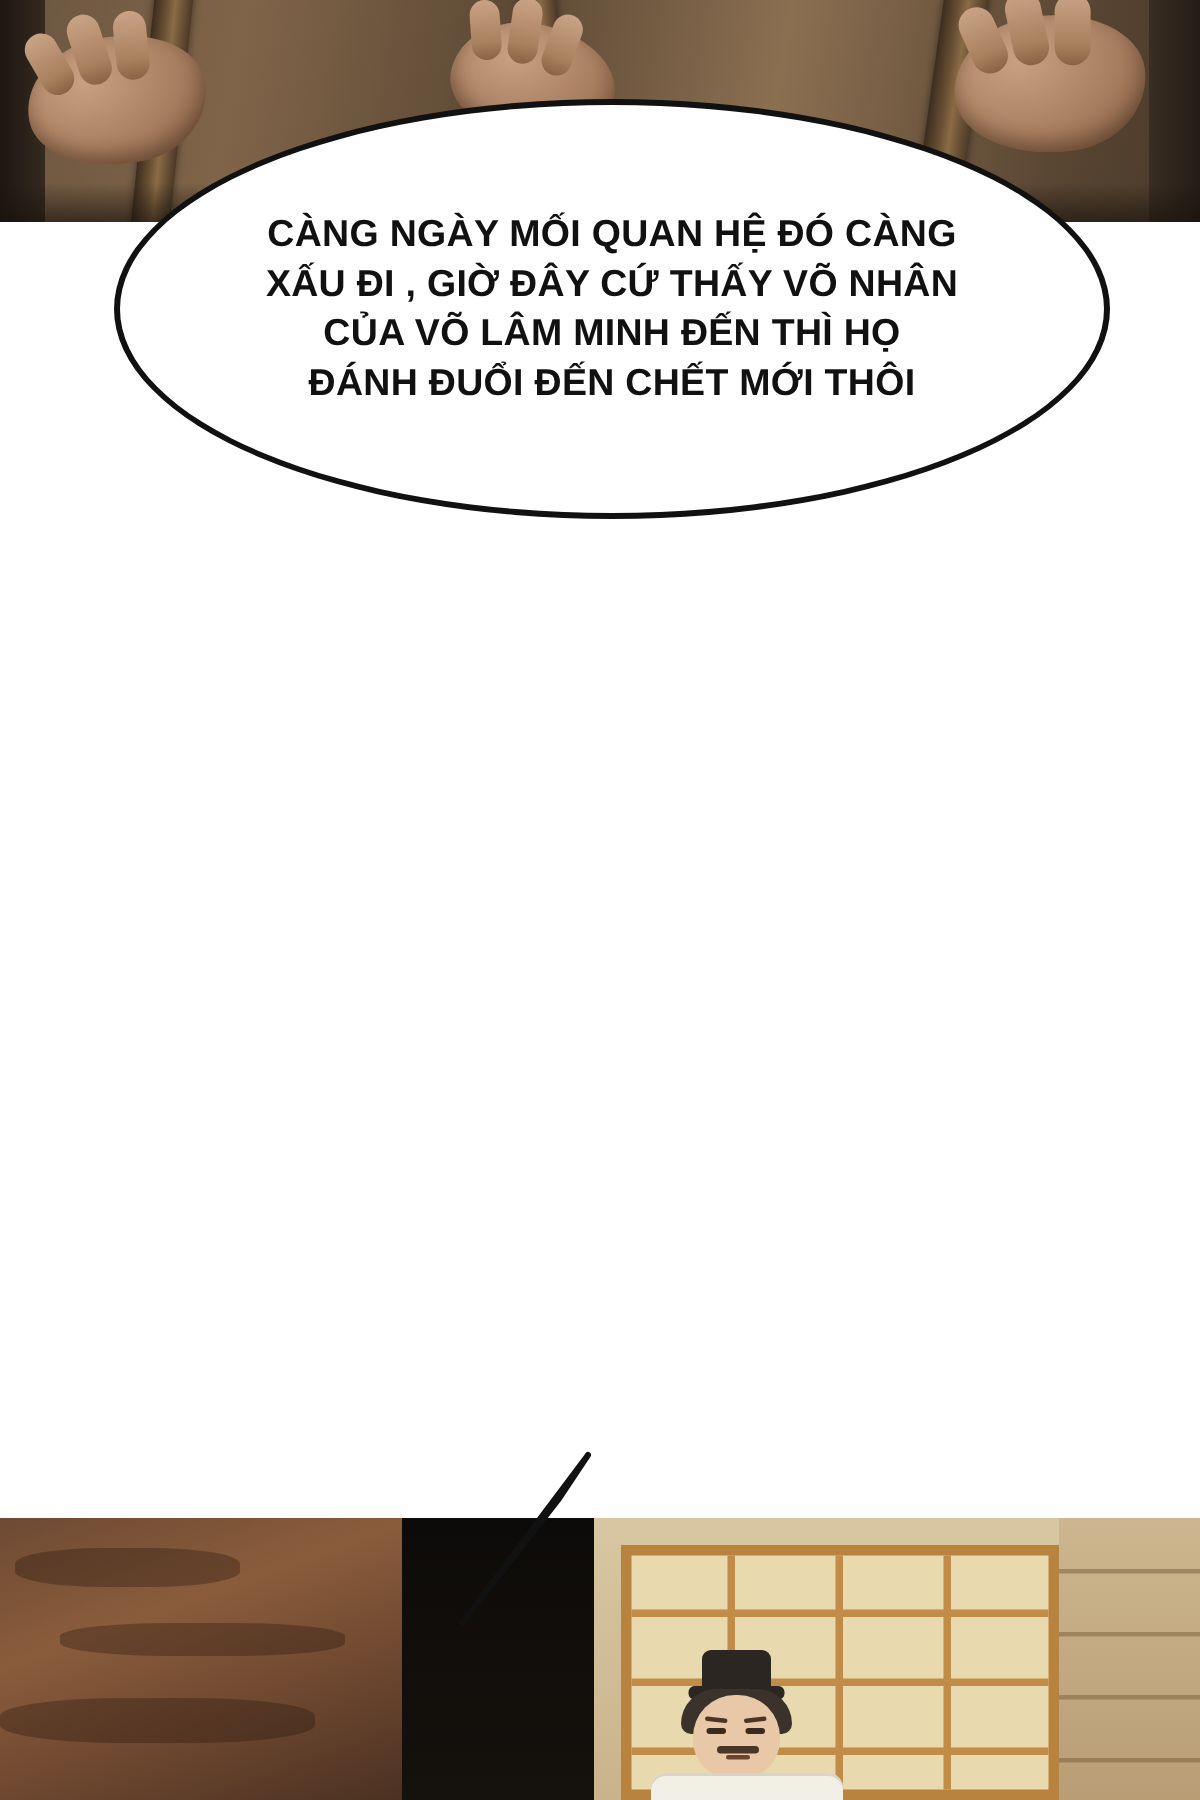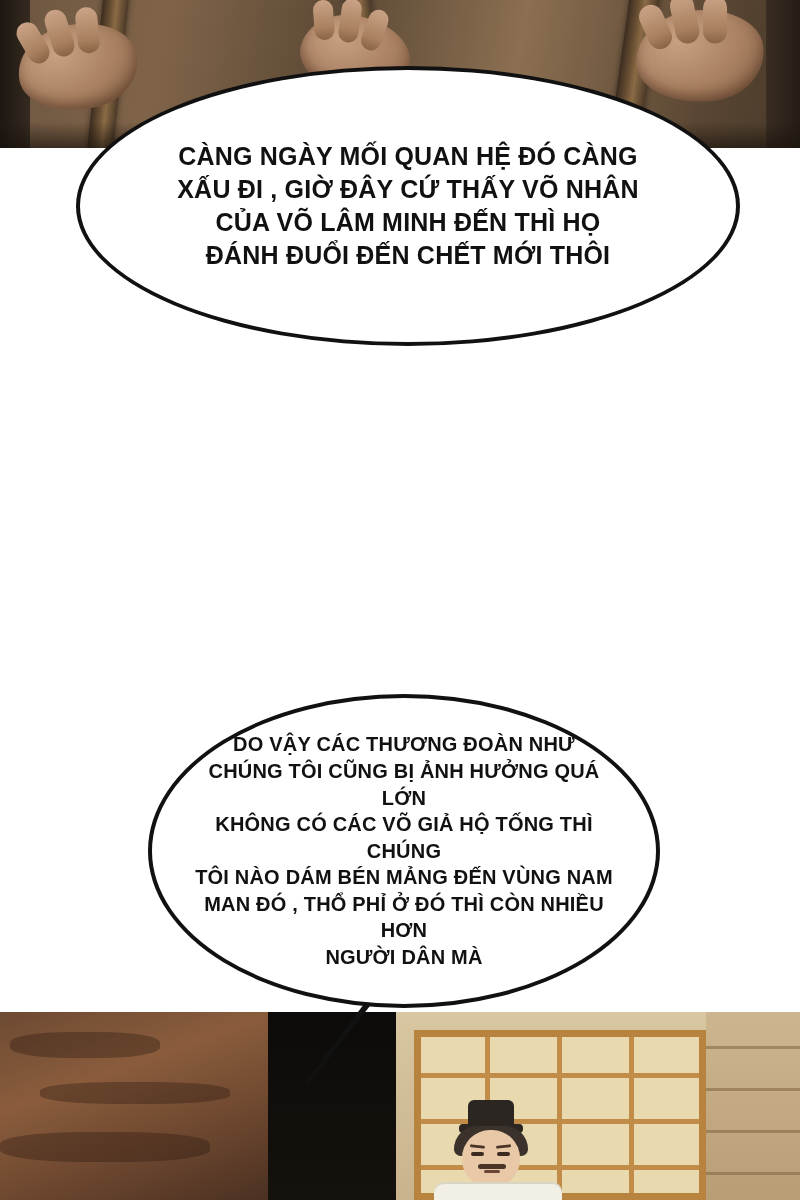--- a/index.html
+++ b/index.html
@@ -276,22 +276,14 @@
     </svg>
   </div>
 
   <div class="balloon" id="balloon-1">
     <div class="balloon-text">CÀNG NGÀY MỐI QUAN HỆ ĐÓ CÀNG
 XẤU ĐI , GIỜ ĐÂY CỨ THẤY VÕ NHÂN
 CỦA VÕ LÂM MINH ĐẾN THÌ HỌ
 ĐÁNH ĐUỔI ĐẾN CHẾT MỚI THÔI</div>
   </div>
 
-  <div class="balloon" id="balloon-2">
-    <div class="balloon-text">DO VẬY CÁC THƯƠNG ĐOÀN NHƯ
-CHÚNG TÔI CŨNG BỊ ẢNH HƯỞNG QUÁ LỚN
-KHÔNG CÓ CÁC VÕ GIẢ HỘ TỐNG THÌ CHÚNG
-TÔI NÀO DÁM BÉN MẢNG ĐẾN VÙNG NAM
-MAN ĐÓ , THỔ PHỈ Ở ĐÓ THÌ CÒN NHIỀU HƠN
-NGƯỜI DÂN MÀ</div>
-  </div>
 
 </div>
 
 </body></html>

